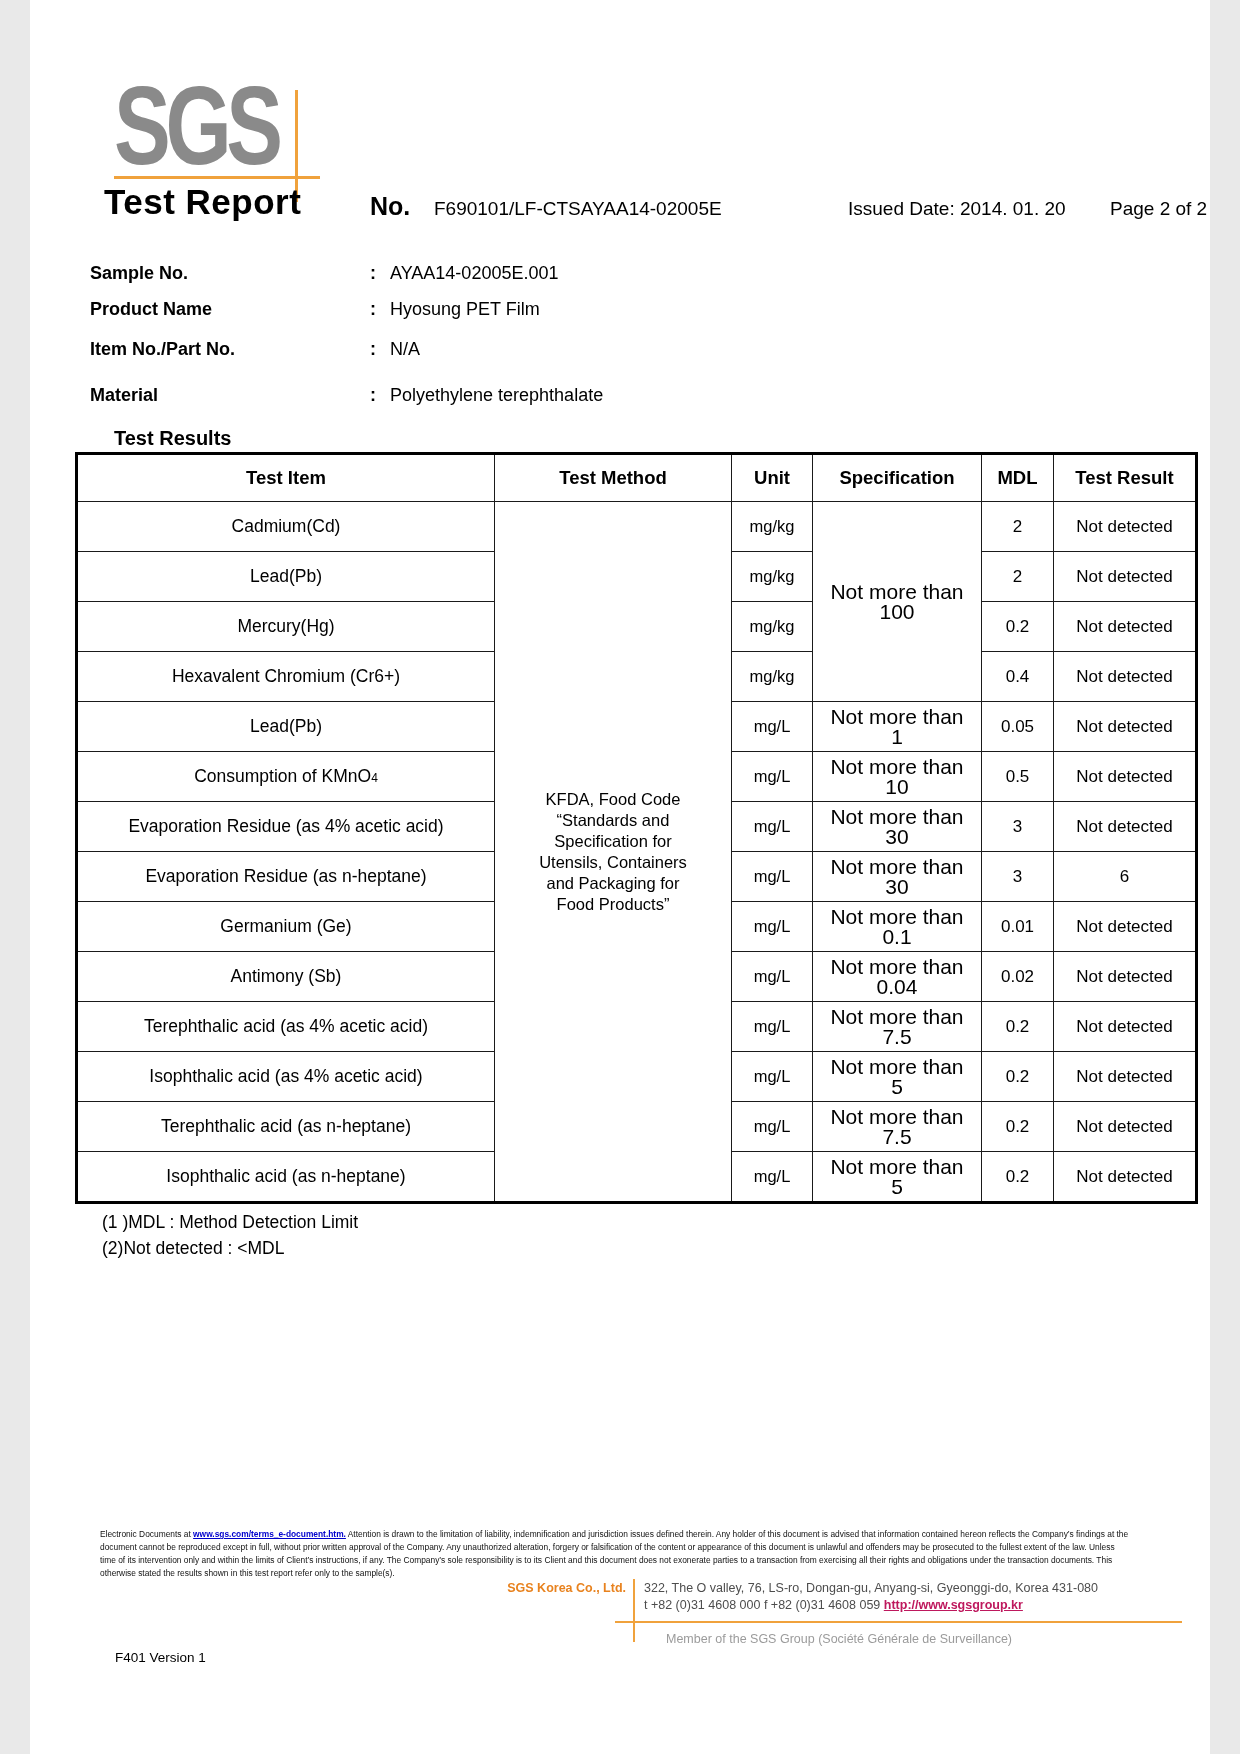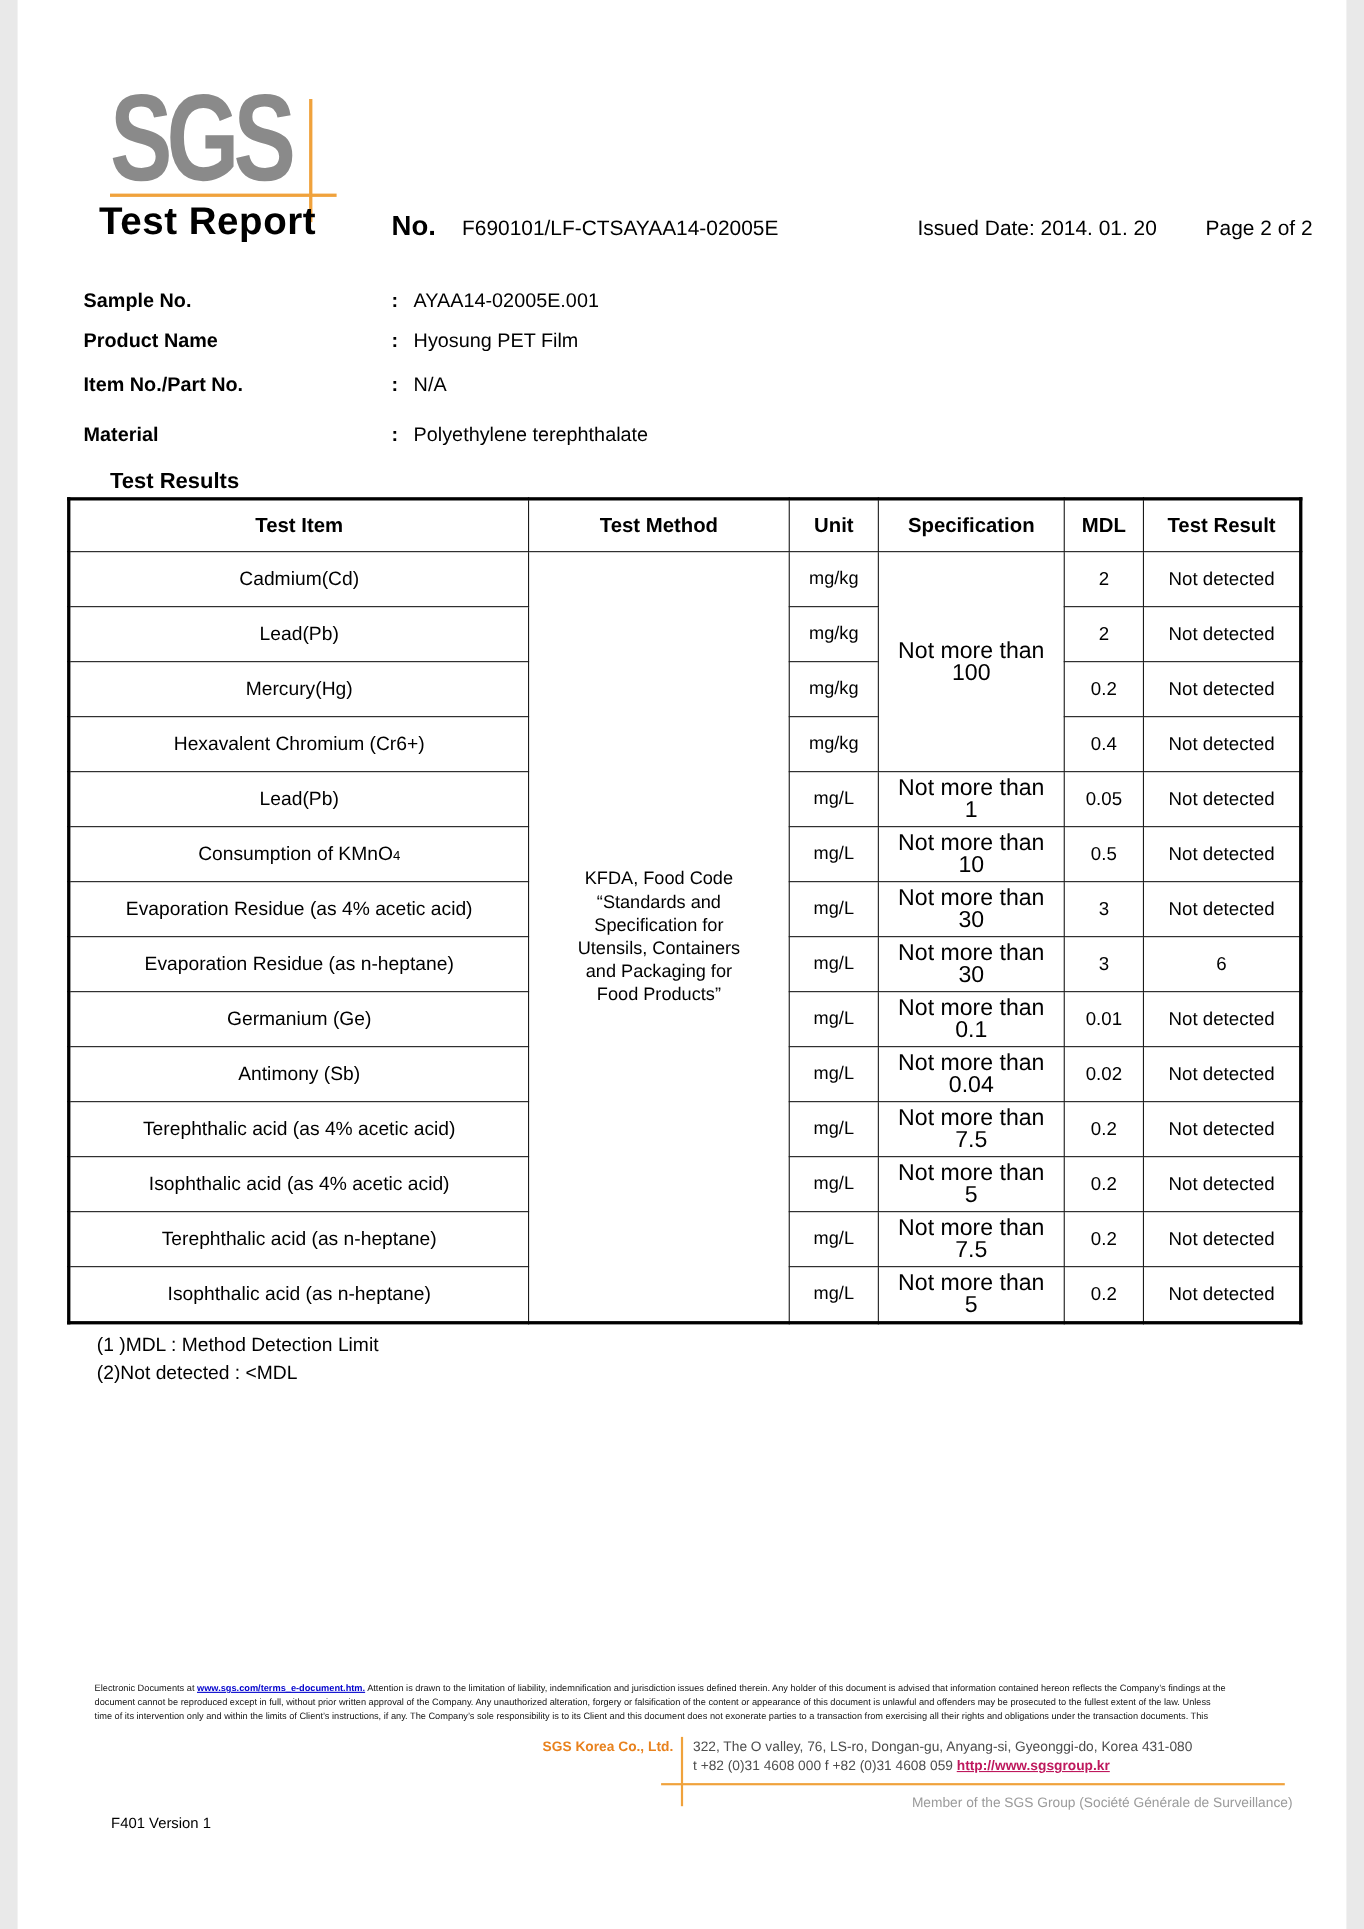--- a/index.html
+++ b/index.html
@@ -1,17 +1,17 @@
 <!DOCTYPE html>
 <html><head>
 <meta charset="utf-8">
 <style>
   html,body{margin:0;padding:0;background:#e9e9e9;}
   .page{position:relative;width:1180px;height:1754px;background:#ffffff;margin:0 auto;
-        font-family:"Liberation Sans","DejaVu Sans",sans-serif;color:#000;overflow:hidden;padding-left:28px;}
+        font-family:"Liberation Sans","DejaVu Sans",sans-serif;color:#000;overflow:hidden;}
 
   
   .logo-text{position:absolute;left:84px;top:74px;font-size:112px;line-height:104px;
              font-weight:bold;color:#8A8A8A;letter-spacing:-7px;
              transform:scaleX(0.76);transform-origin:left top;}
   .logo-hline{position:absolute;left:84px;top:176px;width:206px;height:3px;background:#F0A23C;}
   .logo-vline{position:absolute;left:265px;top:90px;width:3px;height:112px;background:#F0A23C;}
 
   
   .title{position:absolute;left:74px;top:184px;font-size:35px;line-height:36px;font-weight:bold;letter-spacing:0.5px;}
@@ -51,21 +51,21 @@
   .legal a{color:#0000CC;text-decoration:underline;font-weight:bold;}
 
   
   .f-company{position:absolute;left:370px;top:1581px;width:226px;text-align:right;
              font-size:12.5px;font-weight:bold;color:#E8821E;}
   .f-vline{position:absolute;left:603px;top:1579px;width:2px;height:63px;background:#F0A23C;}
   .f-addr1{position:absolute;left:614px;top:1581px;font-size:12.5px;color:#4D4D4D;text-align:center;}
   .f-addr2{position:absolute;left:614px;top:1598px;font-size:12.5px;color:#4D4D4D;}
   .f-addr2 a{color:#be185d;text-decoration:underline;font-weight:bold;}
   .f-hline{position:absolute;left:585px;top:1621px;width:567px;height:2px;background:#F0A23C;}
-  .f-member{position:absolute;left:659px;top:1632px;width:500px;text-align:right;
+  .f-member{position:absolute;left:636px;top:1632px;width:500px;
             font-size:12.5px;color:#9B9B9B;}
   .f-form{position:absolute;left:85px;top:1650px;font-size:13.5px;color:#000;}
 </style>
 </head>
 <body>
 
 <div class="page">
 
   <div class="logo-text">SGS</div>
   <div class="logo-hline"></div>
@@ -221,20 +221,21 @@
 
   <div class="footnotes">
     <div>(1 )MDL : Method Detection Limit</div>
     <div>(2)Not detected : &lt;MDL</div>
   </div>
 
   <div class="legal">
     <div><span>Electronic Documents at </span><a href="#">www.sgs.com/terms_e-document.htm.</a><span> Attention is drawn to the limitation of liability, indemnification and jurisdiction issues defined therein. Any holder of this document is advised that information contained hereon reflects the Company’s findings at the</span></div>
     <div>document cannot be reproduced except in full, without prior written approval of the Company.  Any unauthorized alteration, forgery or falsification of the content or appearance of this document is unlawful and offenders may be prosecuted to the fullest extent of the law.   Unless</div>
     <div>time of its intervention only and within the limits of Client’s instructions, if any. The Company’s sole responsibility is to its Client and this document does not exonerate parties to a transaction from exercising all their rights and obligations under the transaction documents. This</div>
+    <div>otherwise stated the results shown in this test report refer only to the sample(s).</div>
   </div>
 
   <div class="f-company">SGS Korea Co., Ltd.</div>
   <div class="f-vline"></div>
   <div class="f-addr1">322, The O valley, 76, LS-ro, Dongan-gu, Anyang-si, Gyeonggi-do, Korea 431-080</div>
   <div class="f-addr2"><span>t +82 (0)31 4608 000 f +82 (0)31 4608 059 </span><a href="#">http://www.sgsgroup.kr</a></div>
   <div class="f-hline"></div>
   <div class="f-member">Member of the SGS Group (Société Générale de Surveillance)</div>
   <div class="f-form">F401 Version 1</div>
 

